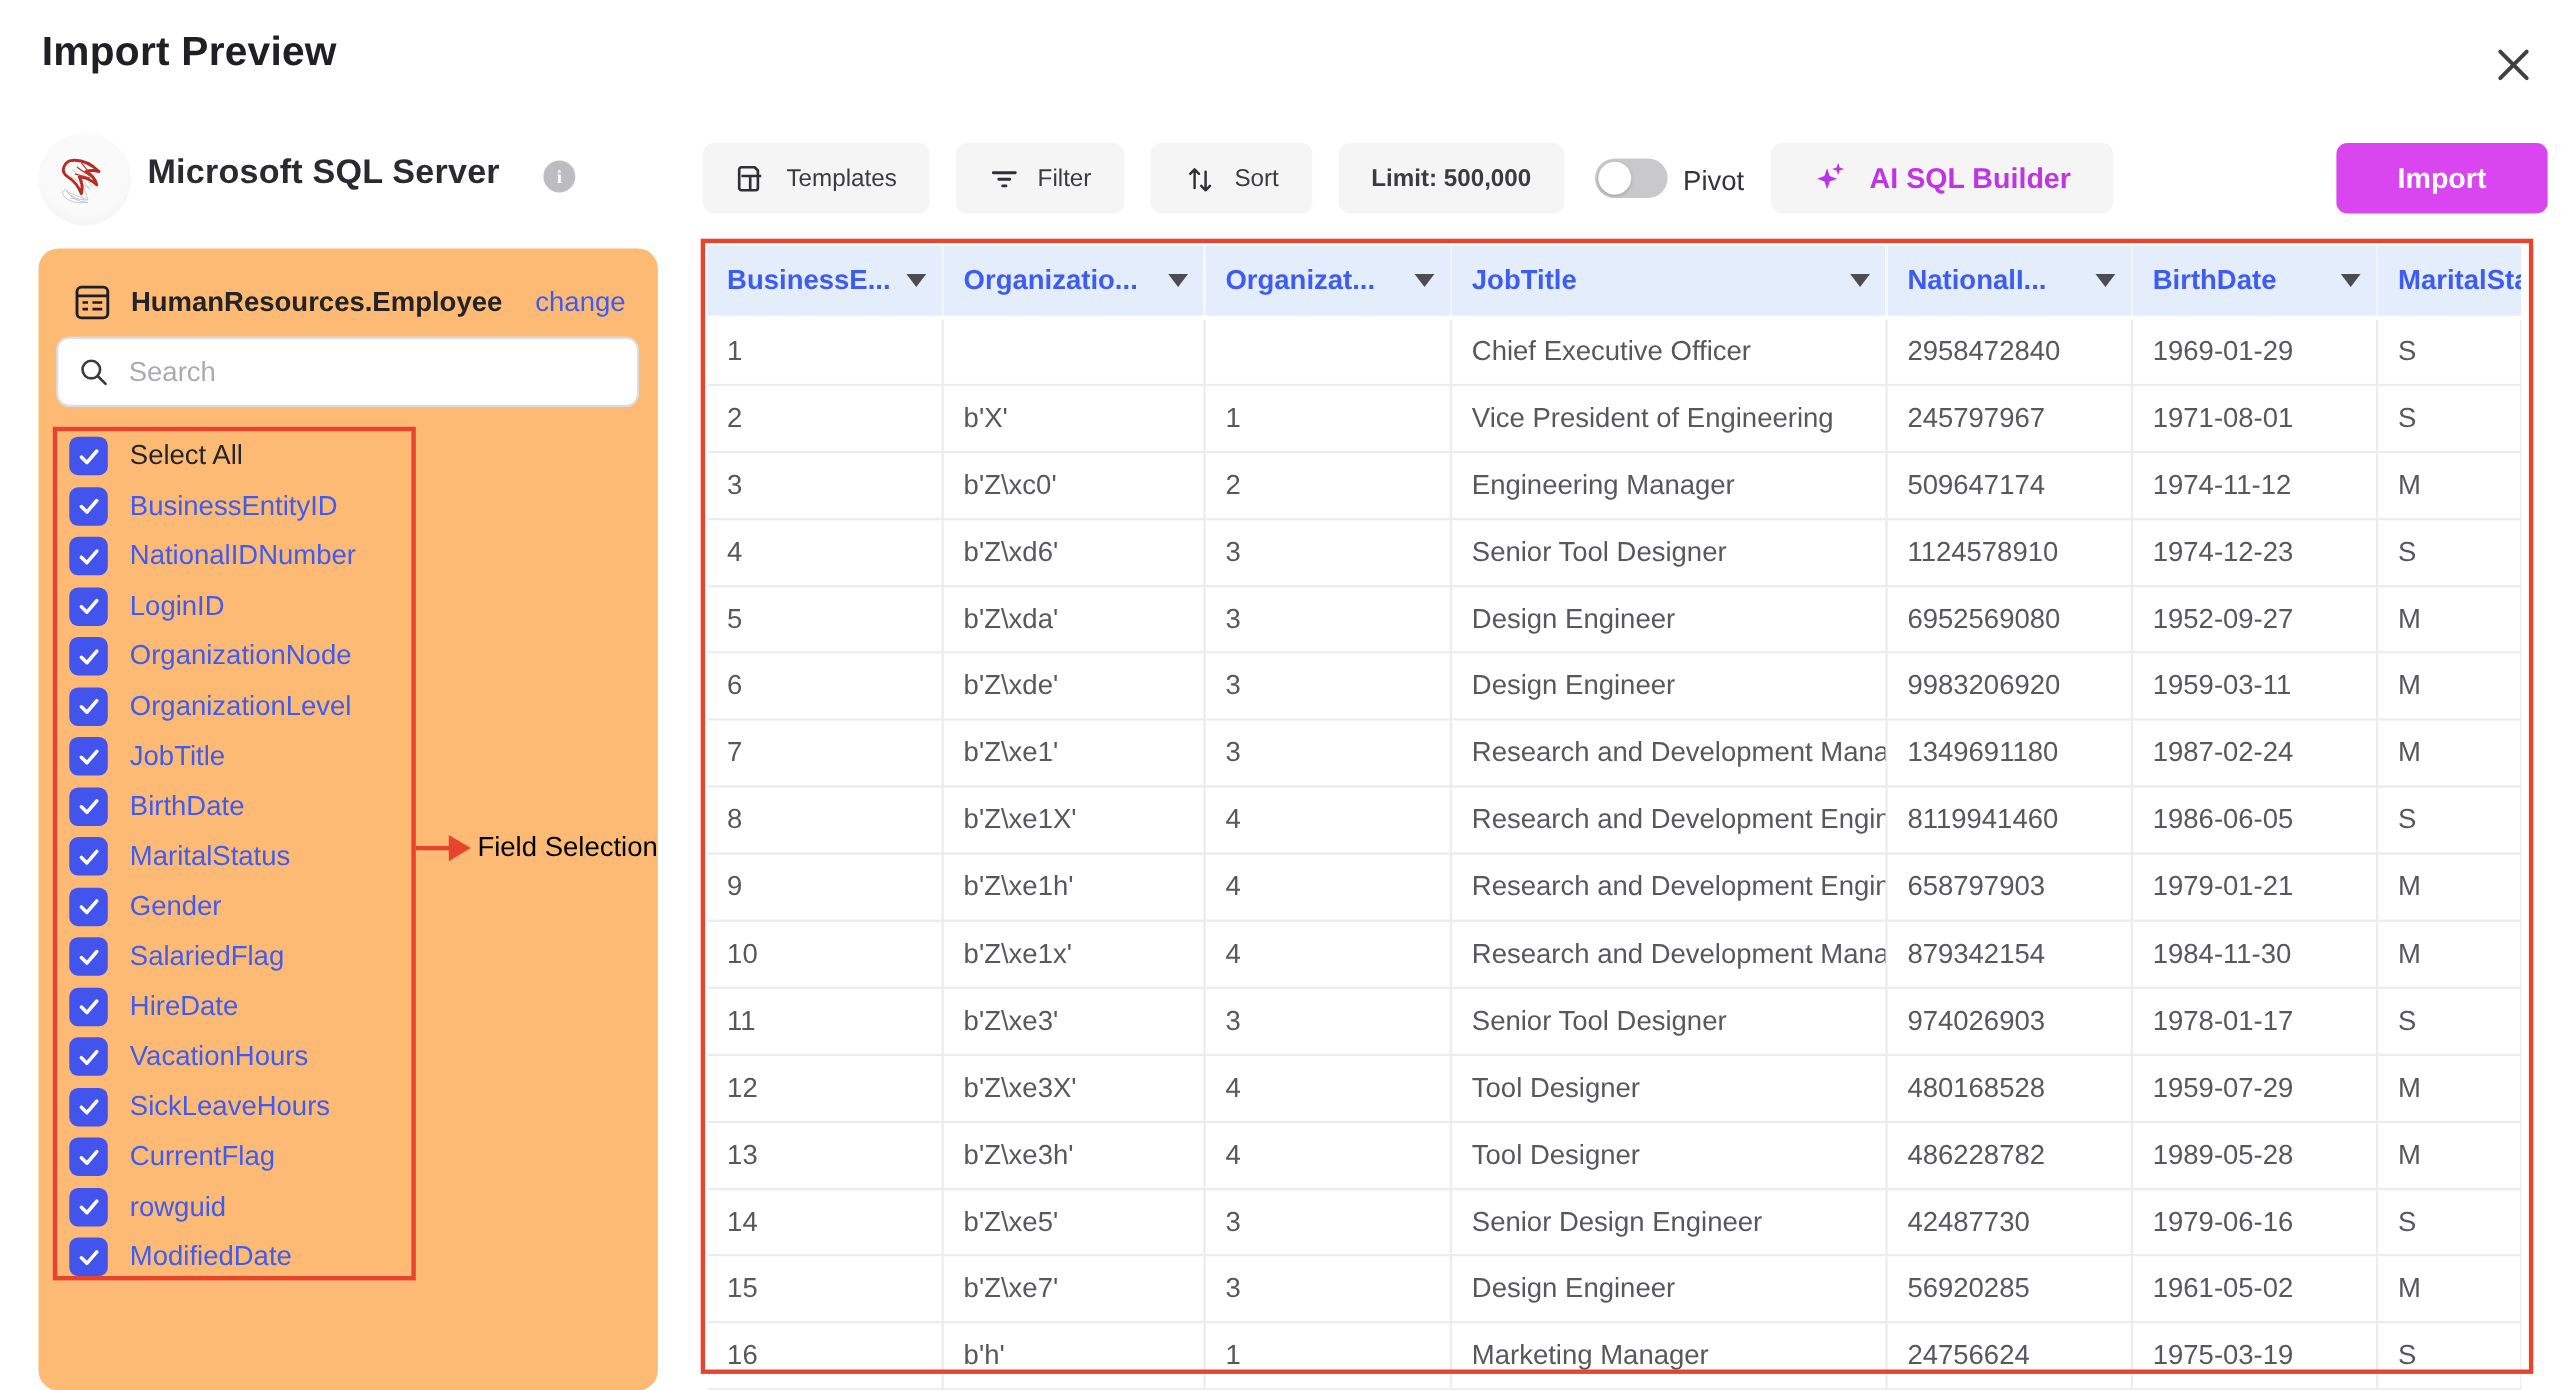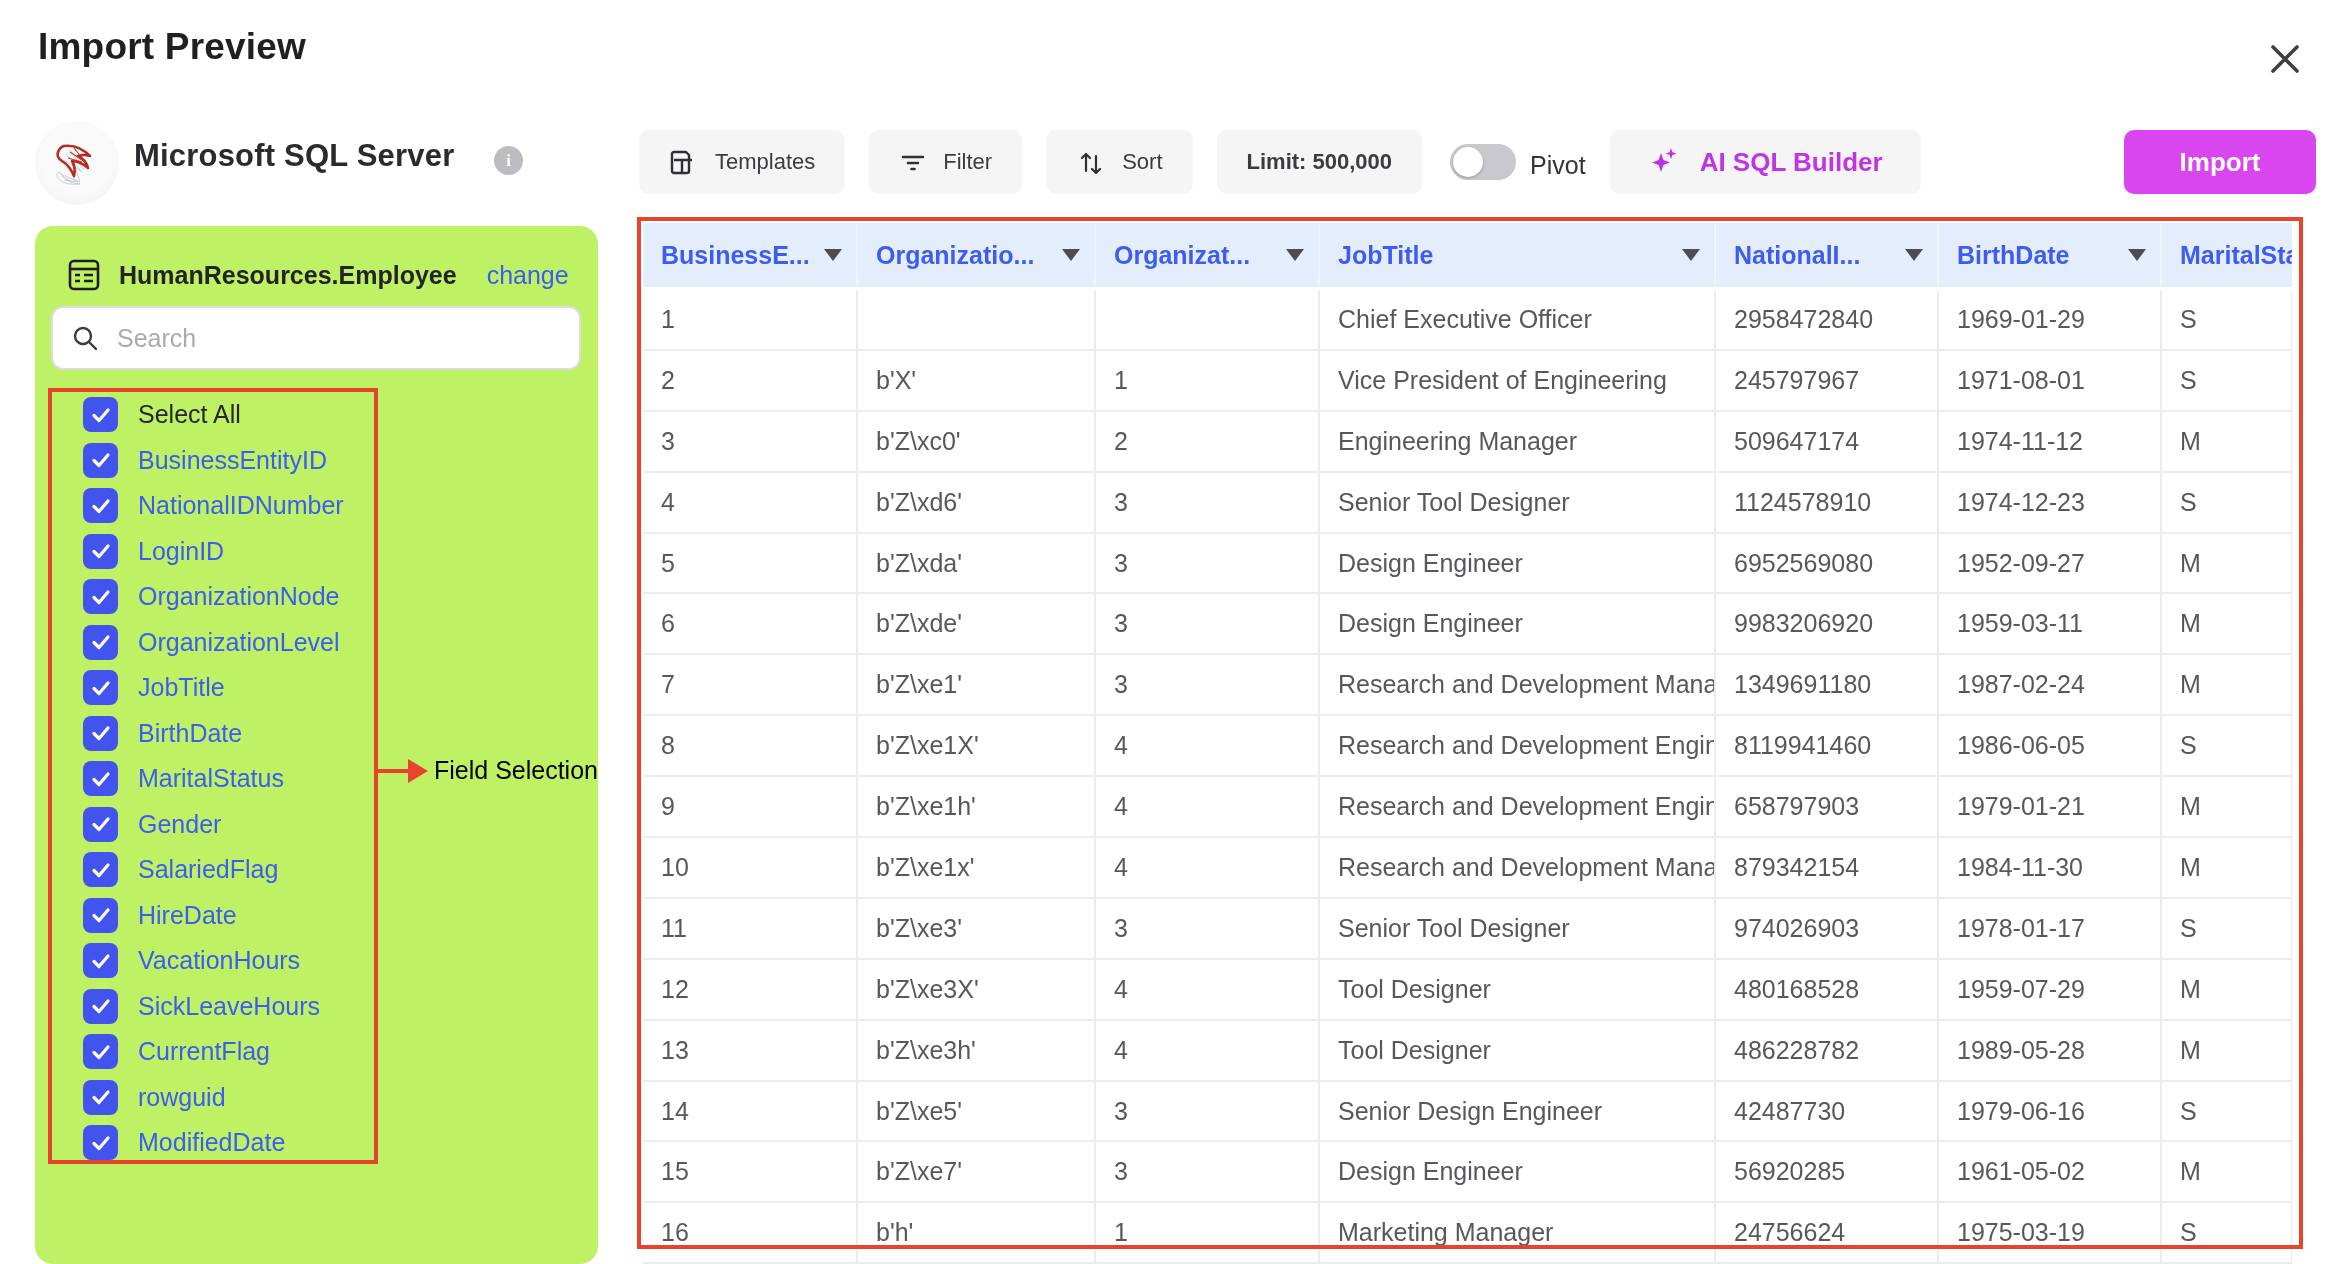--- a/index.html
+++ b/index.html
@@ -24,30 +24,30 @@
   .tbtn svg{flex:0 0 auto;}
   .pivot-group{display:inline-flex;align-items:flex-end;gap:14px;margin-left:4px;}
   .toggle{width:66px;height:36px;border-radius:18px;background:#c9c9cd;position:relative;cursor:pointer;}
   .toggle .knob{position:absolute;left:3px;top:3px;width:30px;height:30px;border-radius:50%;background:#fff;box-shadow:0 1px 3px rgba(0,0,0,.25);}
   .pivot-label{font-size:25px;color:#333338;font-weight:500;}
   .ai-btn{display:inline-flex;align-items:center;gap:18px;background:#f5f5f6;border-radius:10px;height:64px;
     padding:0 38px;font-size:26px;font-weight:600;color:#bf35e3;cursor:pointer;}
   .import-btn{position:absolute;left:2124px;top:130px;width:192px;height:64px;border-radius:10px;background:#d946ef;
     color:#ffffff;font-size:26px;font-weight:600;display:flex;align-items:center;justify-content:center;cursor:pointer;}
   
-  .sidebar{position:absolute;left:35px;top:226px;width:563px;height:1038px;background:#bef264;border-radius:18px;}
+  .sidebar{position:absolute;left:35px;top:226px;width:563px;height:1038px;background:#fdba74;border-radius:18px;}
   .tbl-row{position:absolute;left:30px;top:30px;display:flex;align-items:center;gap:16px;}
   .tbl-name{font-size:25px;font-weight:600;color:#232329;white-space:nowrap;}
   .change-link{font-size:25px;color:#3e5bf2;margin-left:14px;cursor:pointer;}
   .search-box{position:absolute;left:16px;top:80px;width:530px;height:64px;background:#fff;border:2px solid #dcdcdf;
     border-radius:12px;display:flex;align-items:center;gap:16px;padding:0 18px;box-sizing:border-box;}
   .search-box input{border:none;outline:none;font-size:25px;color:#333;flex:1;font-family:"Liberation Sans",sans-serif;background:transparent;}
   .search-box input::placeholder{color:#ababaf;}
   .field-list{position:absolute;left:13px;top:166px;width:330px;}
-  .chk-item{height:45.5px;display:flex;align-items:center;gap:20px;padding-left:15px;cursor:pointer;margin-left:20px;}
+  .chk-item{height:45.5px;display:flex;align-items:center;gap:20px;padding-left:15px;cursor:pointer;}
   .chk{width:35px;height:35px;border-radius:8px;background:#4353ee;display:flex;align-items:center;justify-content:center;flex:0 0 auto;}
   .chk-label{font-size:25px;color:#3e5bf2;white-space:nowrap;}
   .chk-label.all{color:#26262c;}
   
   .red-box-fields{position:absolute;left:48px;top:388px;width:330px;height:776px;border:4px solid #e8432c;box-sizing:border-box;pointer-events:none;z-index:5;}
   .red-box-table{position:absolute;left:637px;top:217px;width:1666px;height:1032px;border:4px solid #e8432c;box-sizing:border-box;pointer-events:none;z-index:5;}
   .ann-line{position:absolute;left:378px;top:769px;width:32px;height:4px;background:#e8432c;z-index:6;}
   .ann-arrow{position:absolute;left:408px;top:759px;width:0;height:0;border-top:12px solid transparent;border-bottom:12px solid transparent;border-left:20px solid #e8432c;z-index:6;}
   .ann-text{position:absolute;left:434px;top:756px;font-size:25px;color:#000000;z-index:6;white-space:nowrap;}
   

